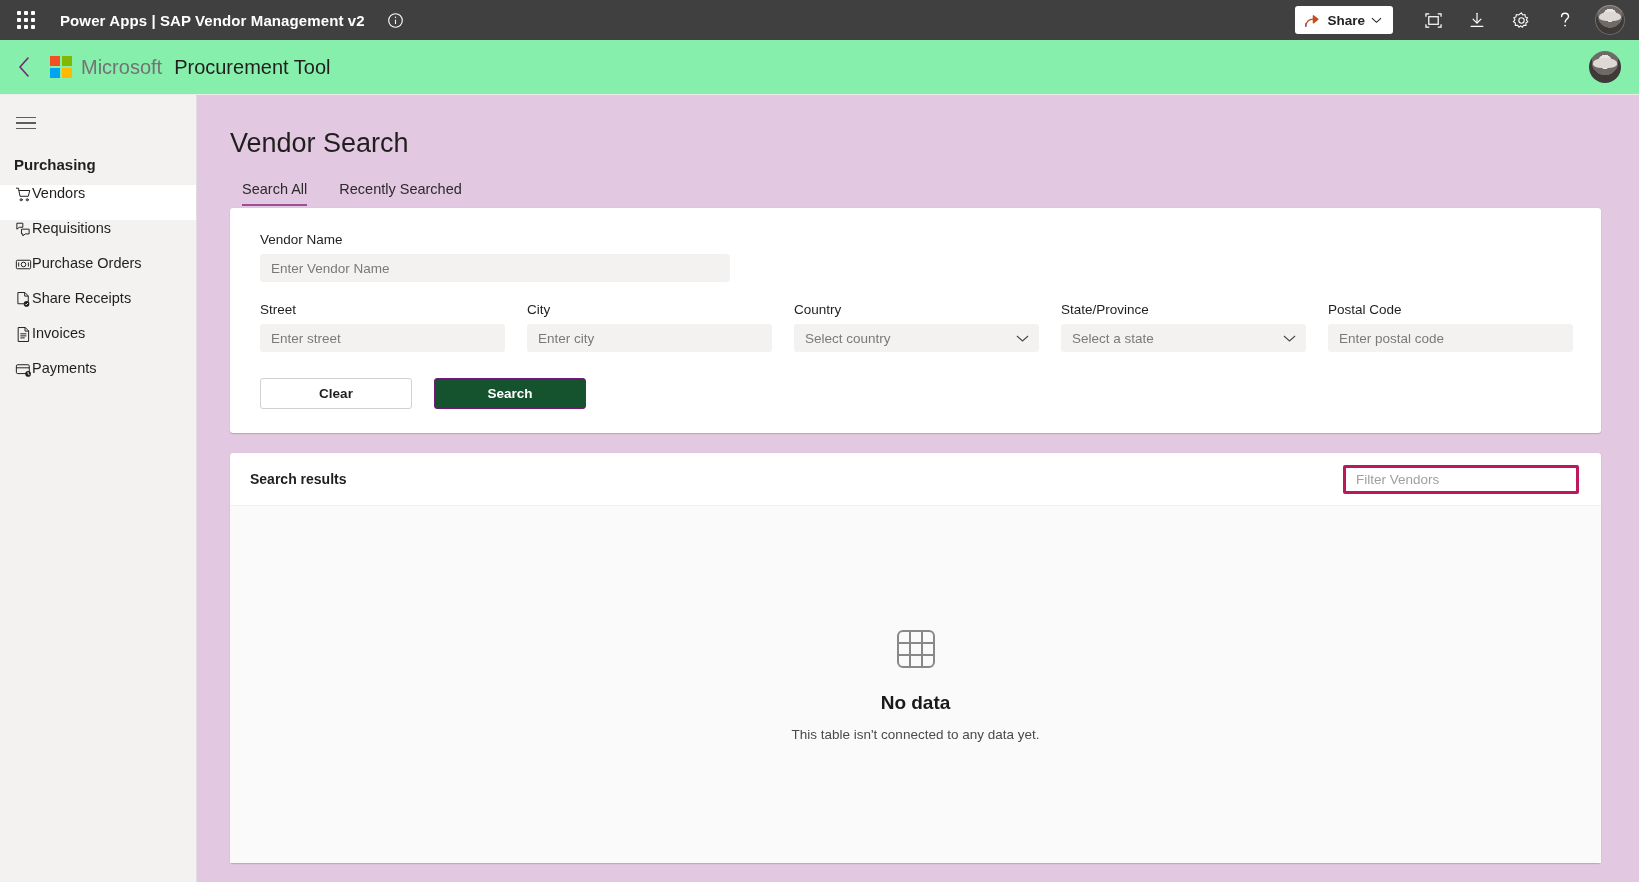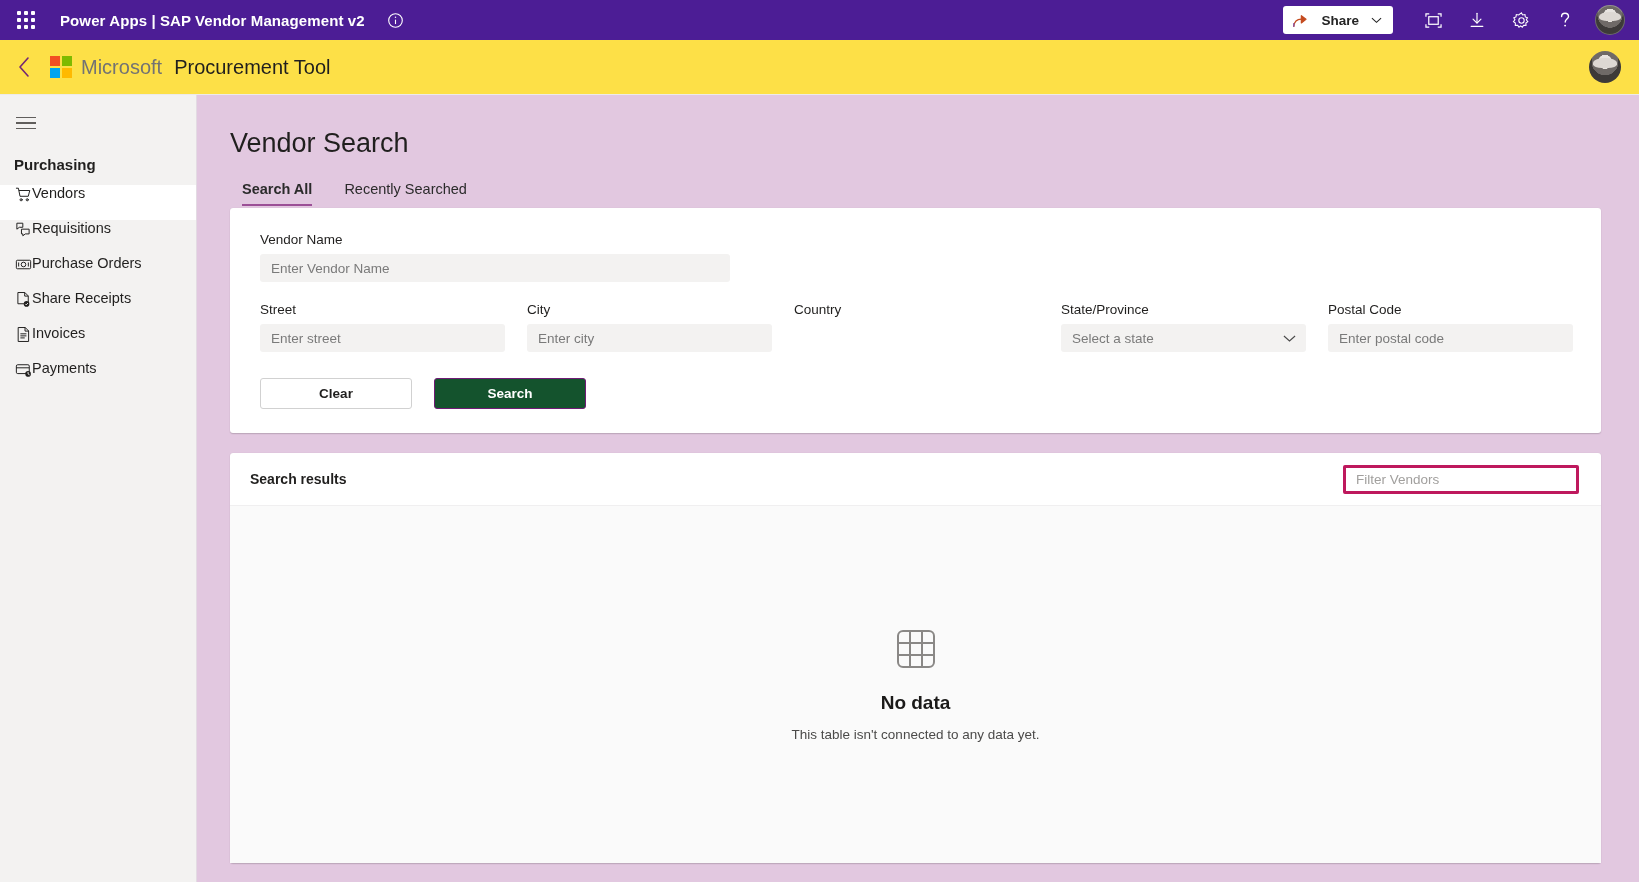--- a/index.html
+++ b/index.html
@@ -6,21 +6,21 @@
   html, body {
     width: 1639px; height: 882px;
     font-family: "Liberation Sans", sans-serif;
     background: #ffffff;
     overflow: hidden;
   }
 
   
   .topbar {
     height: 40px;
-    background: #4c1d95;
+    background: #404040;
     display: flex;
     align-items: center;
     padding: 0 14px 0 6px;
     color: #ffffff;
     position: relative;
   }
   .waffle {
     width: 40px; height: 40px;
     display: flex; align-items: center; justify-content: center;
     cursor: pointer;
@@ -40,21 +40,21 @@
     margin-left: 22px; width: 17px; height: 17px;
     display: inline-flex; align-items: center; justify-content: center;
     cursor: pointer;
   }
   .topbar-right {
     margin-left: auto; display: flex; align-items: center; gap: 0px;
   }
   .share-btn {
     background: #ffffff; color: #242424;
     height: 28px; border-radius: 3px;
-    display: flex; align-items: center; gap: 12px;
+    display: flex; align-items: center; gap: 6px;
     padding: 0 11px 0 9px;
     font-size: 13.5px; font-weight: bold;
     cursor: pointer; margin-right: 18px;
   }
   .tb-icon {
     width: 44px; height: 40px;
     display: flex; align-items: center; justify-content: center;
     cursor: pointer; color: #fff;
   }
   .avatar {
@@ -65,21 +65,21 @@
     box-shadow: inset 0 0 0 1px rgba(255,255,255,.25);
   }
   .avatar::after {
     content: ""; position: absolute; left: 14%; top: 22%;
     width: 72%; height: 30%; border-radius: 50% 50% 40% 40%;
     background: #ddd8d3;
   }
 
   
   .appbar {
-    height: 55px; background: #fde047;
+    height: 55px; background: #86efac;
     display: flex; align-items: center;
     padding: 0 18px 0 8px;
     border-bottom: 1px solid #edebe9;
     position: relative;
   }
   .back-chevron {
     width: 32px; height: 40px; display: flex; align-items: center; justify-content: center;
     color: #742774; cursor: pointer;
   }
   .ms-logo {
@@ -142,21 +142,21 @@
   }
   .page-title {
     font-size: 27px; color: #201f1e; font-weight: normal;
     padding: 33px 0 0 0;
   }
   .tabs { display: flex; gap: 32px; margin-top: 22px; padding-left: 12px; }
   .tab {
     font-size: 14.5px; color: #2b2b2b; padding-bottom: 9px;
     cursor: pointer; position: relative;
   }
-  .tab.active { font-weight: bold; }
+  .tab.active { font-weight: normal; }
   .tab.active::after {
     content: ""; position: absolute; left: 0; right: 0; bottom: 0;
     height: 2.5px; background: #9b4f96;
   }
 
   .card {
     background: #ffffff; border-radius: 3px;
     box-shadow: 0 .3px 1px rgba(0,0,0,.12), 0 1px 2px rgba(0,0,0,.07);
   }
   .search-card { margin-top: 2px; padding: 24px 28px 24px 30px; }
@@ -400,20 +400,28 @@
           <input class="field-input" type="text" placeholder="Enter street" style="">
         </div>
 
         <div class="field-col">
           <label class="field-label">City</label>
           <input class="field-input" type="text" placeholder="Enter city" style="">
         </div>
 
         <div class="field-col">
           <label class="field-label">Country</label>
+          <div class="select-wrap">
+            <input class="field-input" type="text" readonly="" placeholder="Select country" style="">
+            <span class="select-chevron">
+              <svg width="13" height="9" viewBox="0 0 14 9" fill="none" stroke="#4a4a4a" stroke-width="1.2">
+                <path d="M1 1.8 L7 7.2 L13 1.8"></path>
+              </svg>
+            </span>
+          </div>
         </div>
 
         <div class="field-col">
           <label class="field-label">State/Province</label>
           <div class="select-wrap">
             <input class="field-input" type="text" readonly="" placeholder="Select a state" style="">
             <span class="select-chevron">
               <svg width="13" height="9" viewBox="0 0 14 9" fill="none" stroke="#4a4a4a" stroke-width="1.2">
                 <path d="M1 1.8 L7 7.2 L13 1.8"></path>
               </svg>

